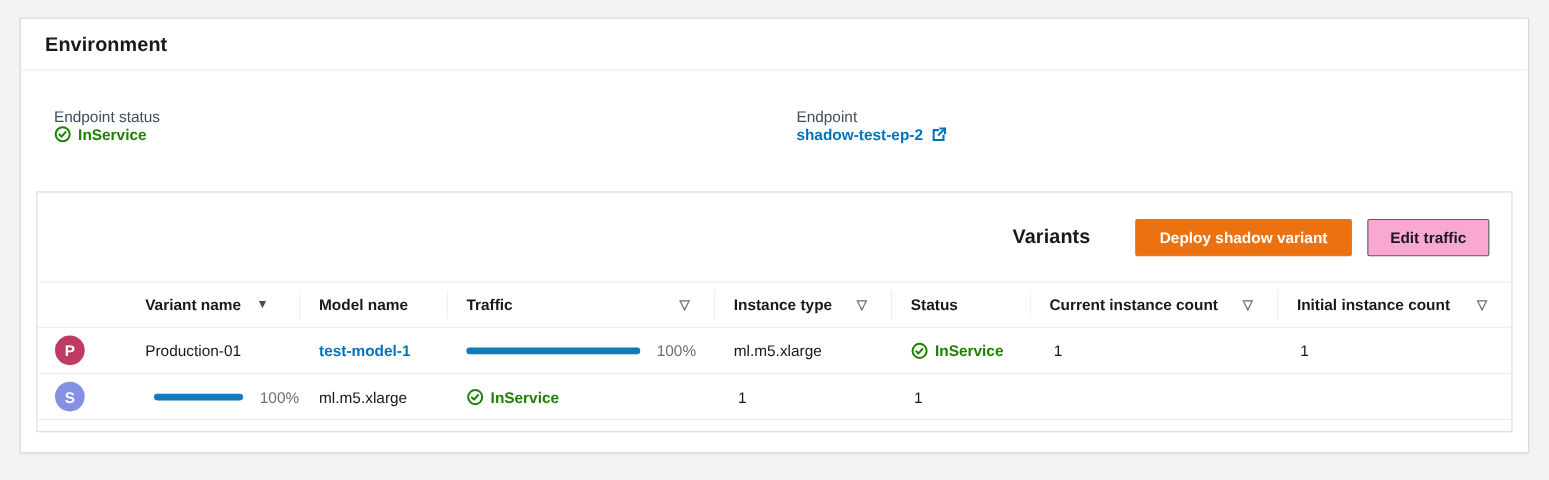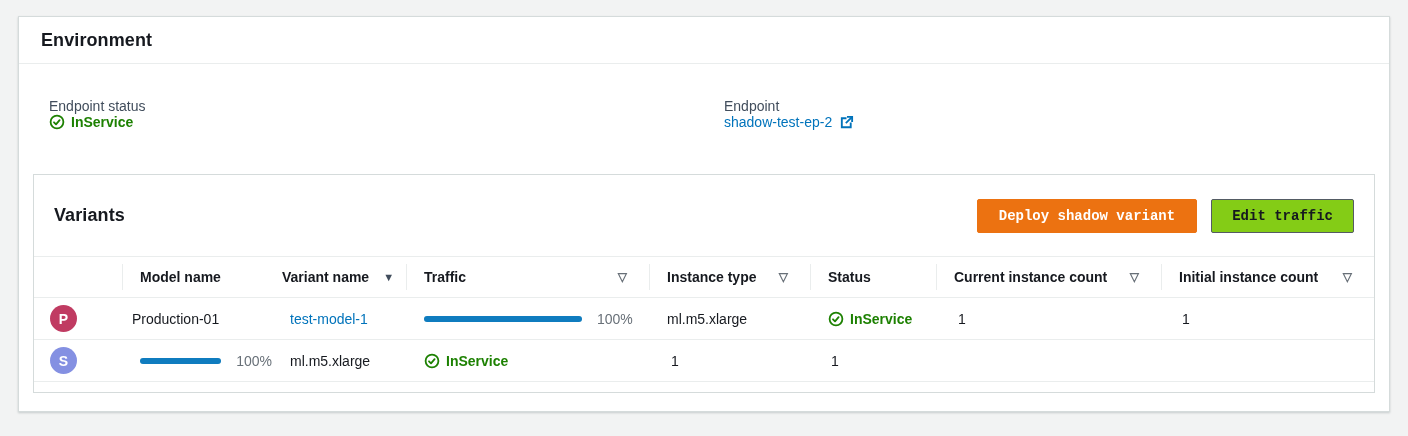--- a/index.html
+++ b/index.html
@@ -21,34 +21,35 @@
   }
   h2{font-size:18px;font-weight:700;margin:0;color:#16191f;letter-spacing:.1px;}
   
   .env-content{
     display:grid;grid-template-columns:675px 1fr;
     padding:34px 22px 0 30px;height:76px;box-sizing:content-box;
   }
   .field-label{color:#414d5c;}
   .status-line{display:flex;align-items:center;gap:6px;font-weight:700;color:#1d8102;}
   .link-line{display:flex;align-items:center;gap:7px;}
-  .endpoint-link{color:#0073bb;font-weight:400;text-decoration:none;cursor:pointer;}
+  .endpoint-link{color:#0073bb;font-weight:700;text-decoration:none;cursor:pointer;}
   
   .variants-card{
     margin:0 14px;height:219px;background:#fff;
     border:1px solid #d5dbdb;box-sizing:border-box;
   }
   .variants-header{
-    height:81px;display:flex;justify-content:space-between;align-items:center;
+    height:81px;display:flex;justify-content:flex-end;align-items:center;
     padding:0 20px;
+    gap:41px;
   }
   .actions{display:flex;gap:14px;align-items:center;}
-  .btn{font-family:Liberation Mono, monospace;font-size:14px;font-weight:700;border-radius:2px;cursor:pointer;line-height:1;}
+  .btn{font-family:Liberation Sans, sans-serif;font-size:14px;font-weight:700;border-radius:2px;cursor:pointer;line-height:1;}
   .btn-primary{background:#ec7211;border:1px solid #ec7211;color:#fff;padding:9px 21px;}
-  .btn-secondary{background:#84cc16;border:1px solid #545b64;color:#16191f;padding:9px 20px;}
+  .btn-secondary{background:#f9a8d4;border:1px solid #545b64;color:#16191f;padding:9px 20px;}
   
   .row{
     display:grid;
     grid-template-columns:88px 150px 134px 243px 161px 126px 225px 1fr;
     align-items:center;
   }
   .thead{
     height:40px;border-top:1px solid #eaeded;border-bottom:1px solid #eaeded;
     font-weight:700;color:#16191f;
   }
@@ -118,26 +119,26 @@
       <div class="actions">
         <button class="btn btn-primary">Deploy shadow variant</button>
         <button class="btn btn-secondary">Edit traffic</button>
       </div>
     </div>
 
     <div>
 
       <div class="row thead">
         <div class="cell"></div>
-        <div class="cell vdiv">
-          <span>Model name</span>
-        </div>
         <div class="cell c-first">
           <span>Variant name</span>
           <span class="sort-icon">▼</span>
+        </div>
+        <div class="cell vdiv">
+          <span>Model name</span>
         </div>
         <div class="cell vdiv spread">
           <span>Traffic</span>
           <span class="filter-icon">▽</span>
         </div>
         <div class="cell vdiv spread">
           <span>Instance type</span>
           <span class="filter-icon">▽</span>
         </div>
         <div class="cell vdiv">

